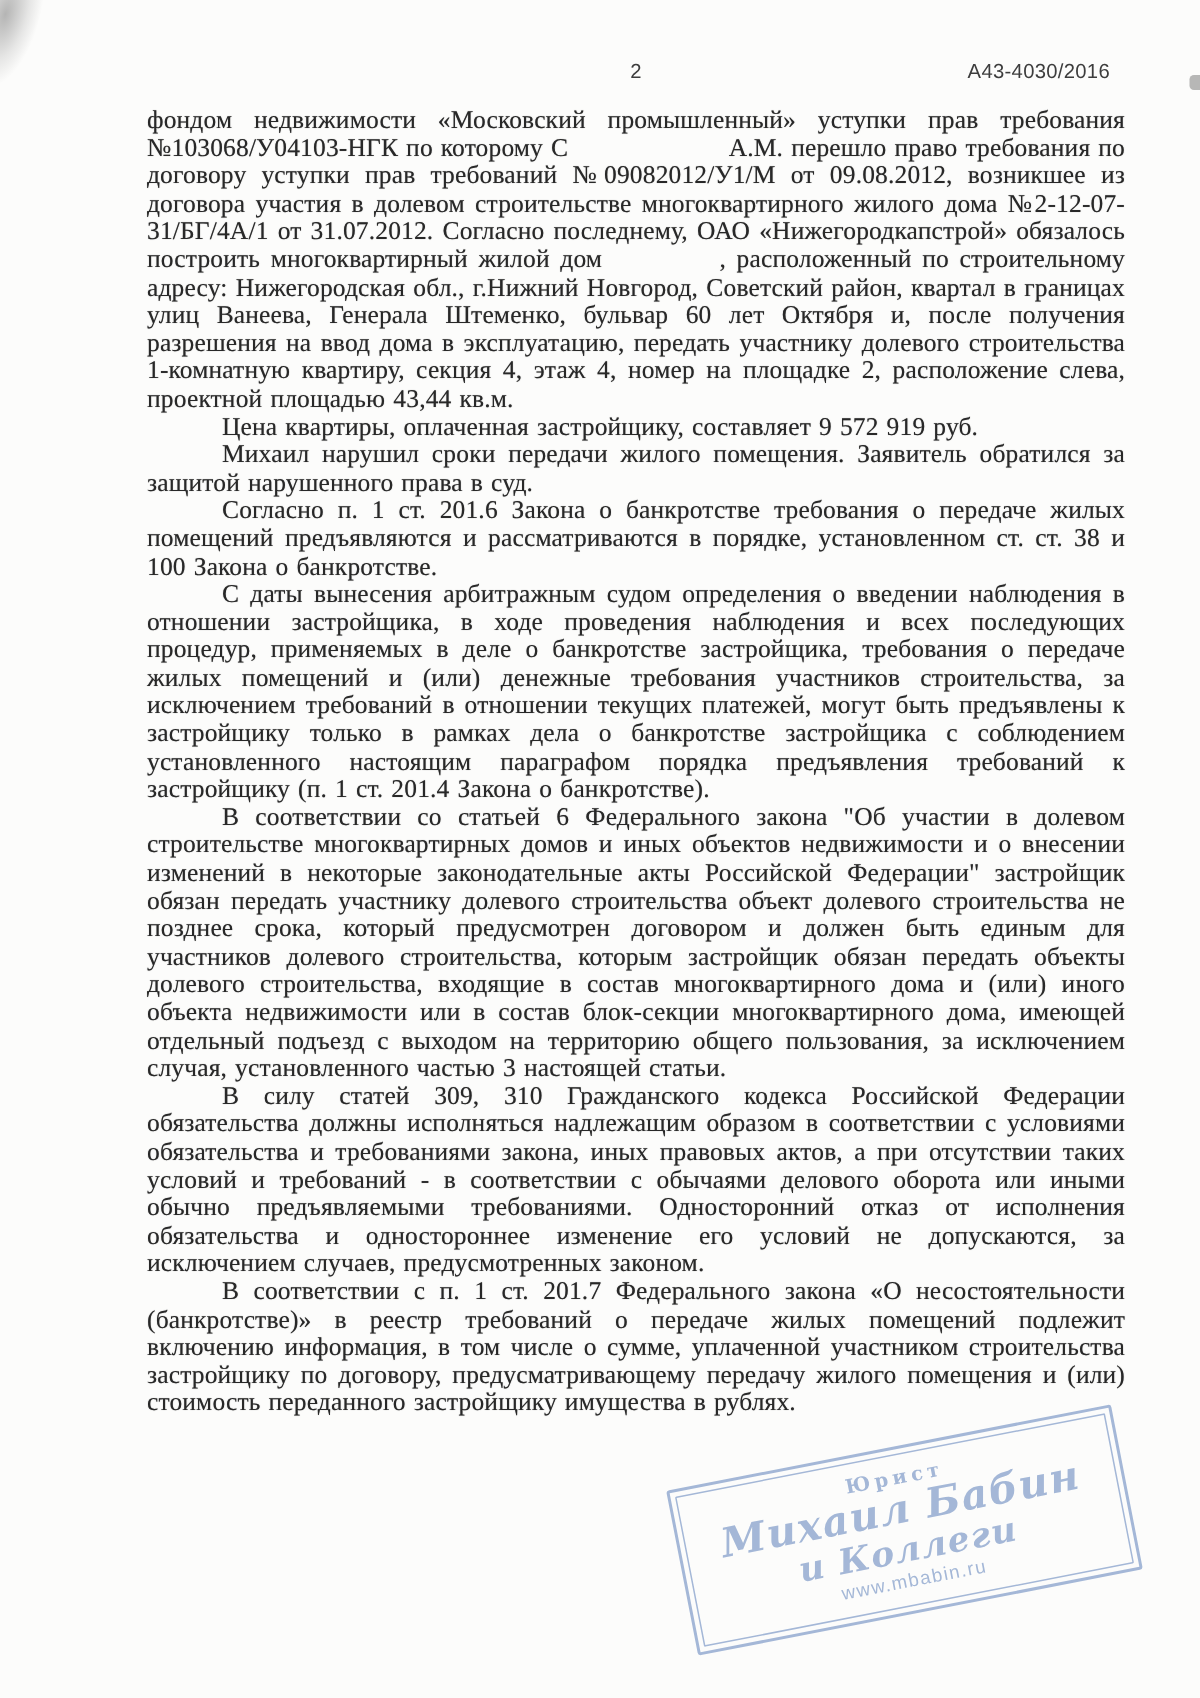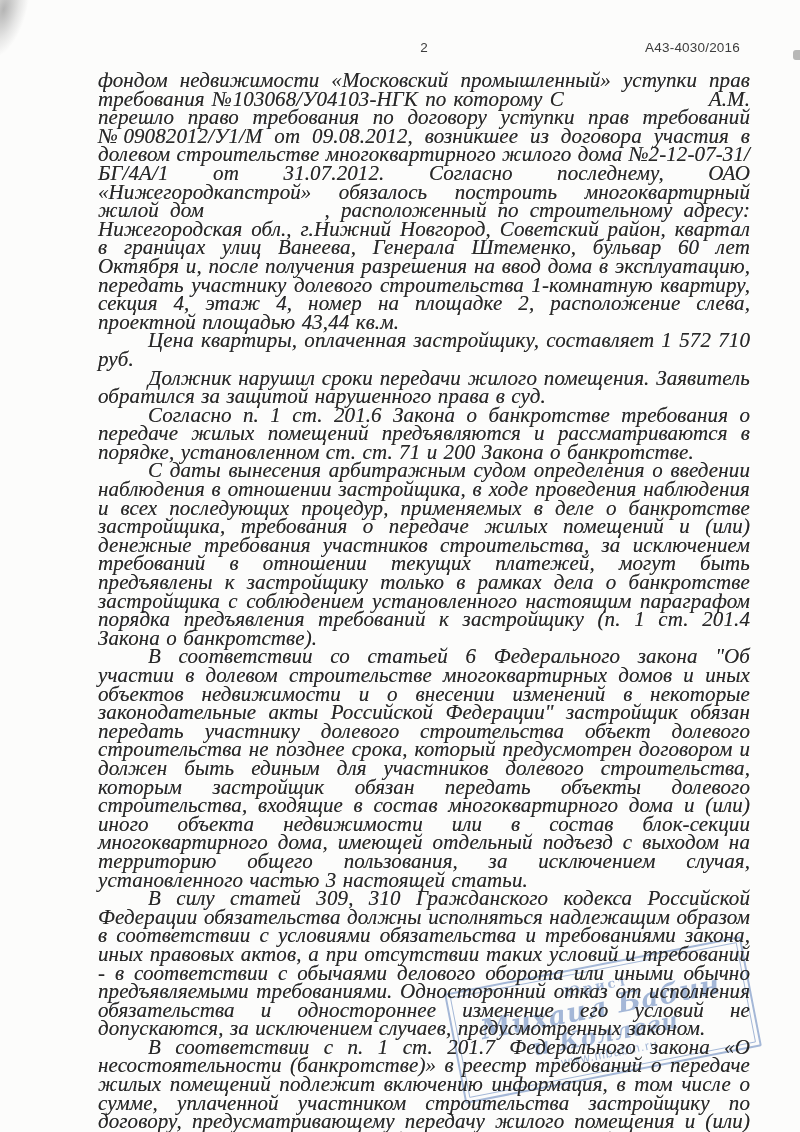--- a/index.html
+++ b/index.html
@@ -29,26 +29,25 @@
   }
   .page-num { position:absolute; left:0; right:0; text-align:center; }
   .case-num { position:absolute; right:10px; top:0; letter-spacing:0.2px; }
   
   .body-text {
     position:absolute; top:71px; left:98px; right:50px; z-index:2;
   }
   .body-text p {
     margin:0;
     text-align:justify;
-    font-size:21px;
+    font-size:17px;
     line-height:18.6px;
     letter-spacing:0.1px;
     word-spacing:1px;
     text-shadow:0 0 0.6px rgba(45,45,45,.55);
-    font-style:italic;
   }
   .body-text p.indent { text-indent:50px; }
   
   .stamp {
     position:absolute; left:452px; top:964px;
     width:302px; height:112px;
     transform:rotate(-11deg);
     z-index:1;
     border:2.5px solid #9db2d4;
     border-radius:2px;
@@ -104,22 +103,22 @@
     <div class="stamp-inner" style="border-color: rgb(157, 178, 212); color: rgb(157, 178, 212);">
       <div class="stamp-title">Юрист</div>
       <div class="stamp-name">Михаил Бабин</div>
       <div class="stamp-name2">и Коллеги</div>
       <div class="stamp-url">www.mbabin.ru</div>
     </div>
   </div>
 
   <div class="body-text">
       <p>фондом недвижимости «Московский промышленный» уступки прав требования №103068/У04103-НГК по которому С&nbsp;&nbsp;&nbsp;&nbsp;&nbsp;&nbsp;&nbsp;&nbsp;&nbsp;&nbsp;&nbsp;&nbsp;&nbsp;&nbsp;&nbsp;&nbsp;&nbsp;&nbsp;&nbsp;&nbsp;А.М. перешло право требования по договору уступки прав требований №09082012/У1/М от 09.08.2012, возникшее из договора участия в долевом строительстве многоквартирного жилого дома №2-12-07-31/БГ/4А/1 от 31.07.2012. Согласно последнему, ОАО «Нижегородкапстрой» обязалось построить многоквартирный жилой дом&nbsp;&nbsp;&nbsp;&nbsp;&nbsp;&nbsp;&nbsp;&nbsp;&nbsp;&nbsp;&nbsp;, расположенный по строительному адресу: Нижегородская обл., г.Нижний Новгород, Советский район, квартал в границах улиц Ванеева, Генерала Штеменко, бульвар 60 лет Октября и, после получения разрешения на ввод дома в эксплуатацию, передать участнику долевого строительства 1-комнатную квартиру, секция 4, этаж 4, номер на площадке 2, расположение слева, проектной площадью 43,44 кв.м.</p>
-      <p class="indent">Цена квартиры, оплаченная застройщику, составляет 1 572 710 руб.</p>
-      <p class="indent">Должник нарушил сроки передачи жилого помещения. Заявитель обратился за защитой нарушенного права в суд.</p>
-      <p class="indent">Согласно п. 1 ст. 201.6 Закона о банкротстве требования о передаче жилых помещений предъявляются и рассматриваются в порядке, установленном ст. ст. 71 и 200 Закона о банкротстве.</p>
+      <p class="indent">Цена квартиры, оплаченная застройщику, составляет 9 572 919 руб.</p>
+      <p class="indent">Михаил нарушил сроки передачи жилого помещения. Заявитель обратился за защитой нарушенного права в суд.</p>
+      <p class="indent">Согласно п. 1 ст. 201.6 Закона о банкротстве требования о передаче жилых помещений предъявляются и рассматриваются в порядке, установленном ст. ст. 38 и 100 Закона о банкротстве.</p>
       <p class="indent">С даты вынесения арбитражным судом определения о введении наблюдения в отношении застройщика, в ходе проведения наблюдения и всех последующих процедур, применяемых в деле о банкротстве застройщика, требования о передаче жилых помещений и (или) денежные требования участников строительства, за исключением требований в отношении текущих платежей, могут быть предъявлены к застройщику только в рамках дела о банкротстве застройщика с соблюдением установленного настоящим параграфом порядка предъявления требований к застройщику (п. 1 ст. 201.4 Закона о банкротстве).</p>
       <p class="indent">В соответствии со статьей 6 Федерального закона "Об участии в долевом строительстве многоквартирных домов и иных объектов недвижимости и о внесении изменений в некоторые законодательные акты Российской Федерации" застройщик обязан передать участнику долевого строительства объект долевого строительства не позднее срока, который предусмотрен договором и должен быть единым для участников долевого строительства, которым застройщик обязан передать объекты долевого строительства, входящие в состав многоквартирного дома и (или) иного объекта недвижимости или в состав блок-секции многоквартирного дома, имеющей отдельный подъезд с выходом на территорию общего пользования, за исключением случая, установленного частью 3 настоящей статьи.</p>
       <p class="indent">В силу статей 309, 310 Гражданского кодекса Российской Федерации обязательства должны исполняться надлежащим образом в соответствии с условиями обязательства и требованиями закона, иных правовых актов, а при отсутствии таких условий и требований - в соответствии с обычаями делового оборота или иными обычно предъявляемыми требованиями. Односторонний отказ от исполнения обязательства и одностороннее изменение его условий не допускаются, за исключением случаев, предусмотренных законом.</p>
       <p class="indent">В соответствии с п. 1 ст. 201.7 Федерального закона «О несостоятельности (банкротстве)» в реестр требований о передаче жилых помещений подлежит включению информация, в том числе о сумме, уплаченной участником строительства застройщику по договору, предусматривающему передачу жилого помещения и (или) стоимость переданного застройщику имущества в рублях.</p>
     </div>
 
 </div>
 
 </body></html>

